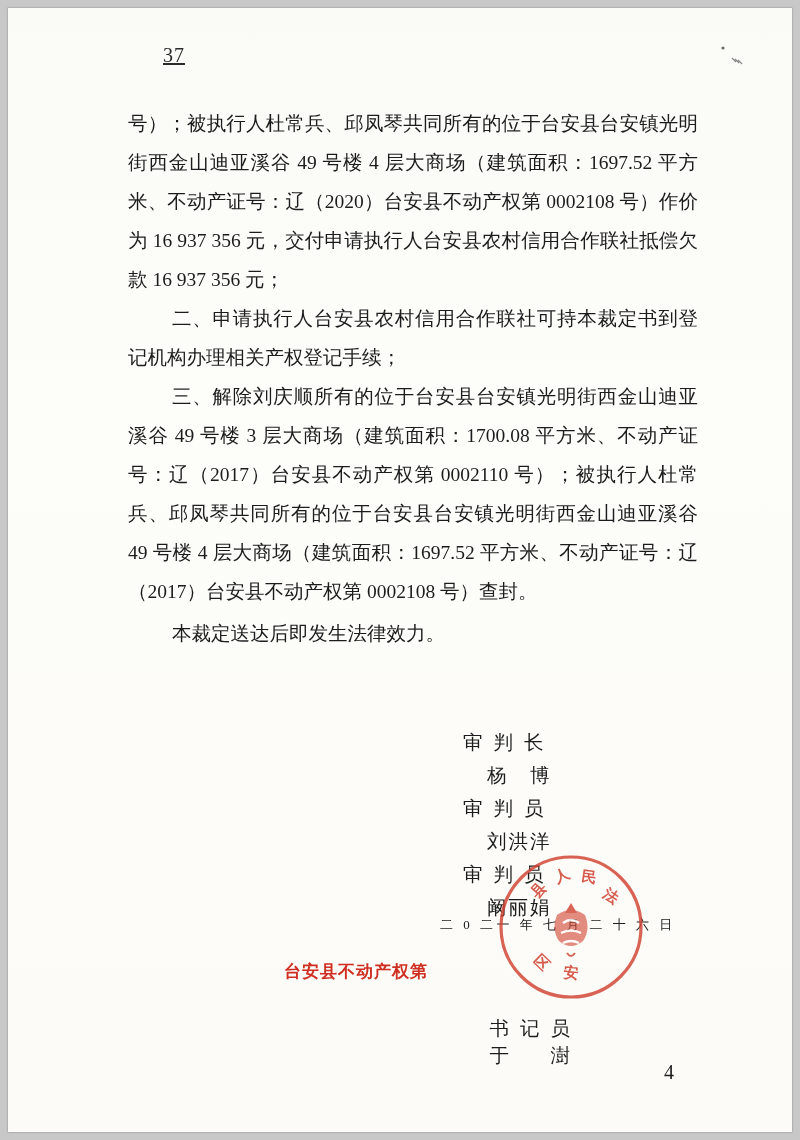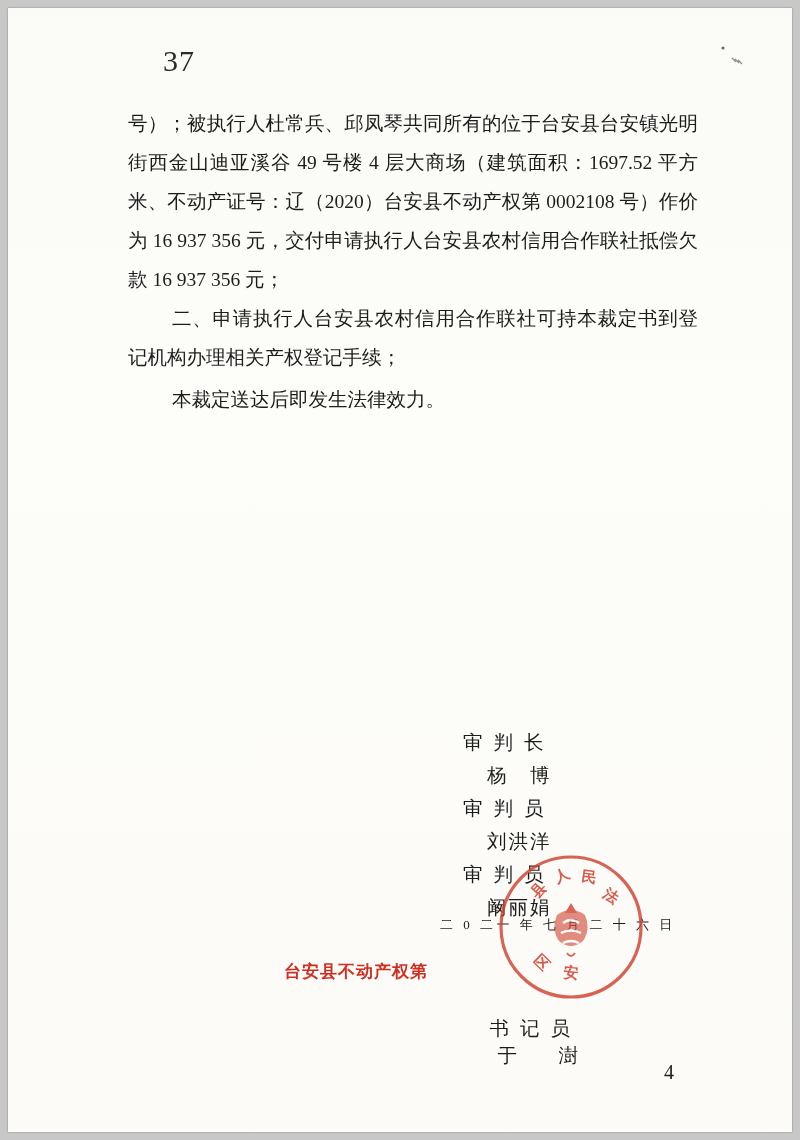--- a/index.html
+++ b/index.html
@@ -28,23 +28,24 @@
     inset: 0;
     background:
       linear-gradient(180deg, rgba(250,250,246,1) 0%, rgba(253,253,250,1) 35%, rgba(252,251,247,1) 100%);
     pointer-events: none;
   }
   .handwritten-number {
     position: absolute;
     left: 155px;
     top: 36px;
     font-family: "Liberation Serif", serif;
-    font-size: 30px;
+    font-size: 20px;
     color: #2b2b2b;
     letter-spacing: 1px;
+    text-decoration: underline;
   }
   .corner-scribble {
     position: absolute;
     right: 38px;
     top: 34px;
     width: 40px;
     height: 40px;
     color: #777;
   }
   .body-text {
@@ -97,21 +98,21 @@
   }
   .clerk-line {
     position: absolute;
     left: 462px;
     top: 985px;
     font-size: 19.5px;
     color: #1c1c1c;
     white-space: pre;
   }
   .clerk-role { letter-spacing: 11px; }
-  .clerk-name { letter-spacing: 11px; margin-left: 8px; }
+  .clerk-name { letter-spacing: 11px; }
   .red-stamp-text {
     position: absolute;
     left: 276px;
     top: 952px;
     font-family: "Liberation Sans", sans-serif;
     font-weight: bold;
     font-size: 17px;
     color: #cf2f22;
     letter-spacing: 1px;
   }
@@ -143,20 +144,21 @@
   <div class="corner-scribble">
     <svg width="40" height="40" viewBox="0 0 40 40">
       <circle cx="9" cy="6" r="1.6" fill="#6b6b6b"></circle>
       <path d="M18 16 L22 20 M21 17 L25 21 M24 18 L28 22" stroke="#8a8a8a" stroke-width="1.2" fill="none"></path>
     </svg>
   </div>
 
   <div class="body-text">
     <p class="para">号）；被执行人杜常兵、邱凤琴共同所有的位于台安县台安镇光明街西金山迪亚溪谷 49 号楼 4 层大商场（建筑面积：1697.52 平方米、不动产证号：辽（2020）台安县不动产权第 0002108 号）作价为 16 937 356 元，交付申请执行人台安县农村信用合作联社抵偿欠款 16 937 356 元；</p>
     <p class="para indent">二、申请执行人台安县农村信用合作联社可持本裁定书到登记机构办理相关产权登记手续；</p>
+    <p class="para indent">三、解除刘庆顺所有的位于台安县台安镇光明街西金山迪亚溪谷 49 号楼 3 层大商场（建筑面积：1700.08 平方米、不动产证号：辽（2017）台安县不动产权第 0002110 号）；被执行人杜常兵、邱凤琴共同所有的位于台安县台安镇光明街西金山迪亚溪谷 49 号楼 4 层大商场（建筑面积：1697.52 平方米、不动产证号：辽（2017）台安县不动产权第 0002108 号）查封。</p>
     <div class="gap-small"></div>
     <p class="para indent">本裁定送达后即发生法律效力。</p>
   </div>
 
   <div class="signatures">
     <div class="sig-line">
       <span class="sig-role">审判长</span>
       <span class="sig-name">杨　博</span>
     </div>
     <div class="sig-line">

